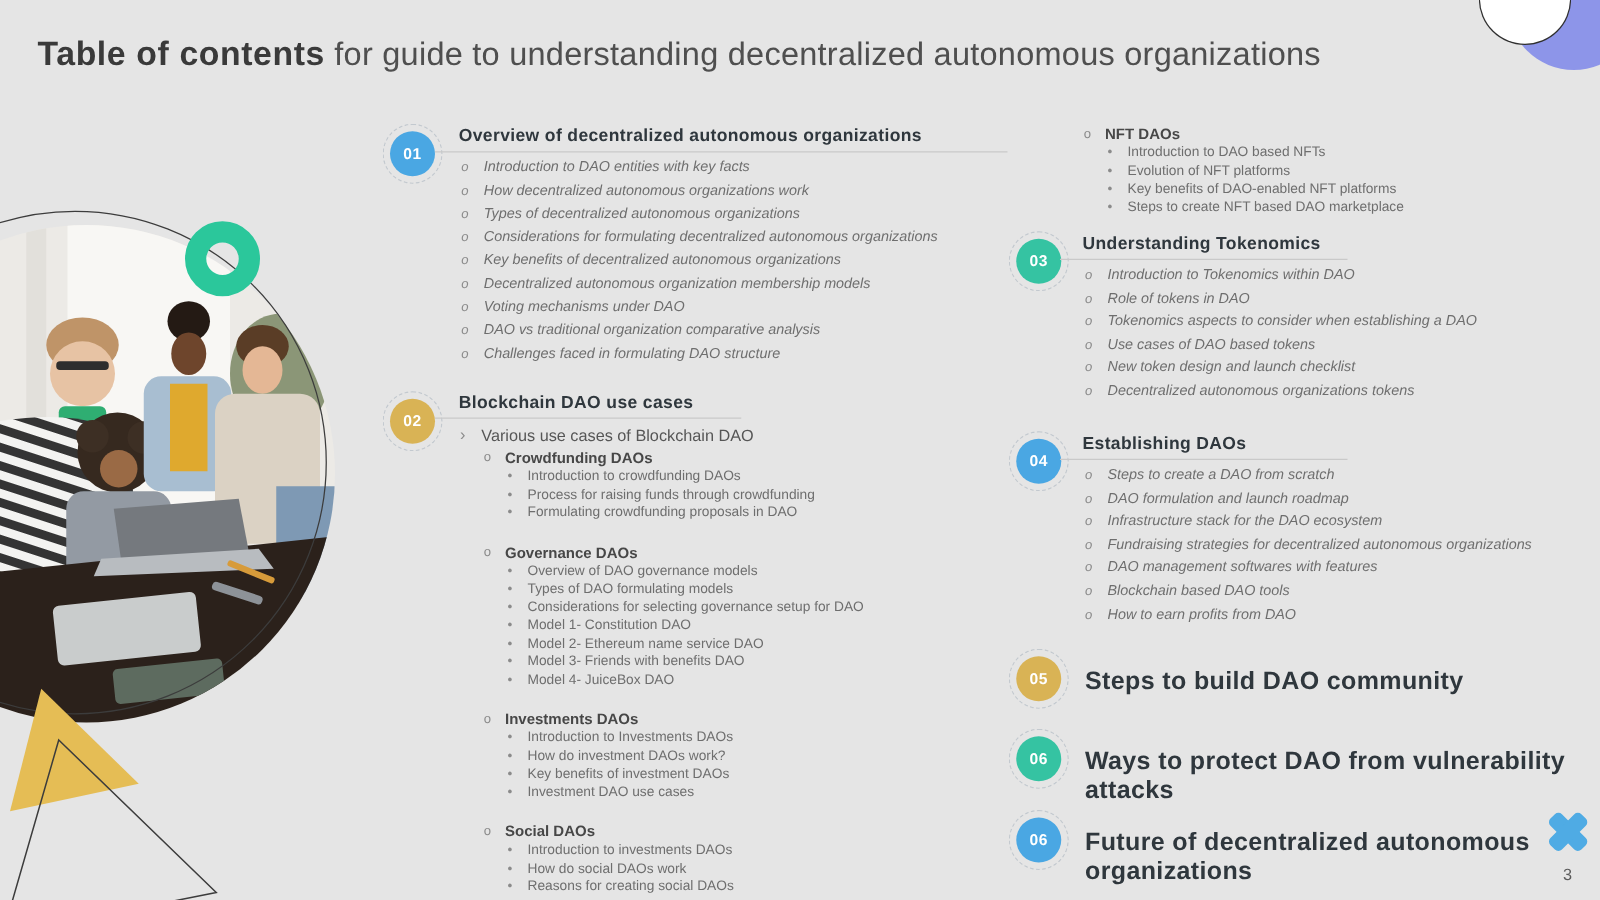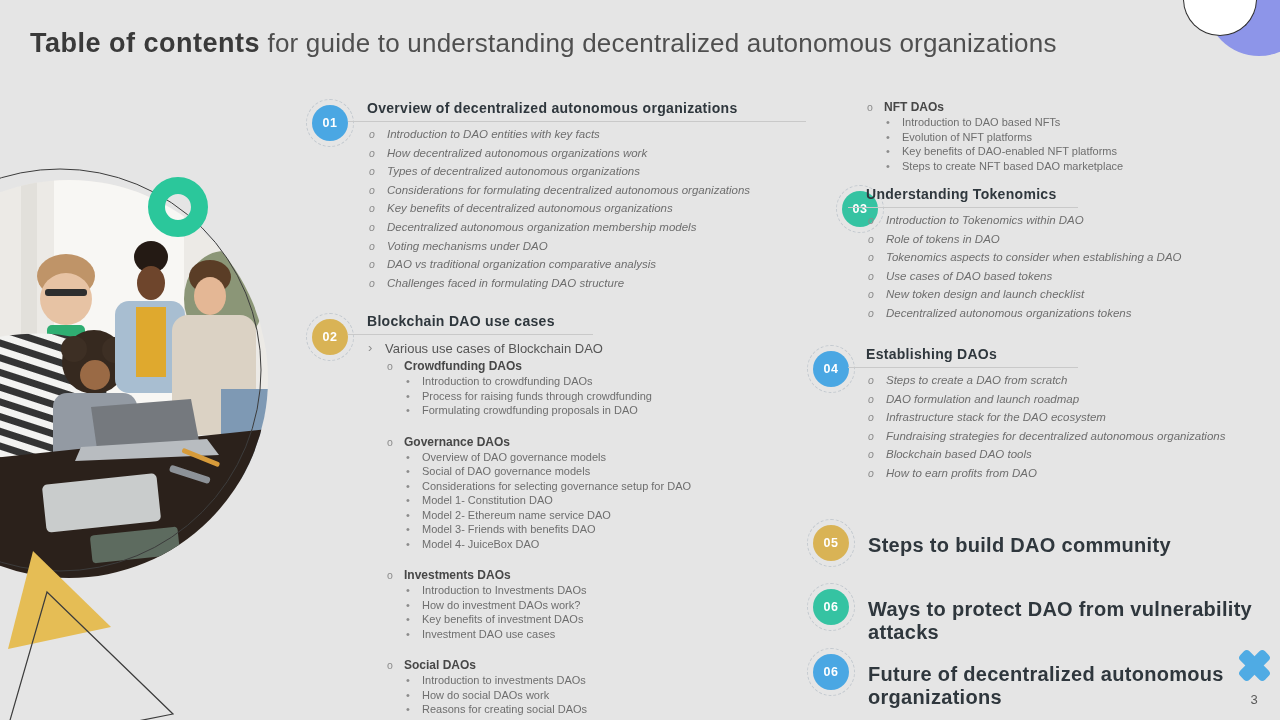--- a/index.html
+++ b/index.html
@@ -145,21 +145,21 @@
   <div class="group" style="left:386px;top:358px;width:420px">
     <div class="g-name first">Crowdfunding DAOs</div>
     <ul class="blist">
       <li>Introduction to crowdfunding DAOs</li>
       <li>Process for raising funds through crowdfunding</li>
       <li>Formulating crowdfunding proposals in DAO</li>
     </ul>
     <div class="g-name">Governance DAOs</div>
     <ul class="blist">
       <li>Overview of DAO governance models</li>
-      <li>Social of DAO governance models</li>
+      <li>Types of DAO formulating models</li>
       <li>Considerations for selecting governance setup for DAO</li>
       <li>Model 1- Constitution DAO</li>
       <li>Model 2- Ethereum name service DAO</li>
       <li>Model 3- Friends with benefits DAO</li>
       <li>Model 4- JuiceBox DAO</li>
     </ul>
     <div class="g-name">Investments DAOs</div>
     <ul class="blist">
       <li>Introduction to Investments DAOs</li>
       <li>How do investment DAOs work?</li>
@@ -177,21 +177,21 @@
   <div class="group" style="left:866px;top:99px;width:400px">
     <div class="g-name first">NFT DAOs</div>
     <ul class="blist">
       <li>Introduction to DAO based NFTs</li>
       <li>Evolution of NFT platforms</li>
       <li>Key benefits of DAO-enabled NFT platforms</li>
       <li>Steps to create NFT based DAO marketplace</li>
     </ul>
   </div>
 
-  <div class="badge-wrap" style="left:836px;top:185px">
+  <div class="badge-wrap" style="left:807px;top:185px">
     <div class="badge-ring"></div>
     <div class="badge c-teal">03</div>
   </div>
   <div class="sec-head" style="left:866px;top:186px">Understanding Tokenomics</div>
   <div class="hline" style="left:848px;top:207px;width:230px"></div>
   <ul class="olist" style="left:866px;top:211px;width:400px">
     <li>Introduction to Tokenomics within DAO</li>
     <li>Role of tokens in DAO</li>
     <li>Tokenomics aspects to consider when establishing a DAO</li>
     <li>Use cases of DAO based tokens</li>
@@ -203,20 +203,21 @@
     <div class="badge-ring"></div>
     <div class="badge c-blue">04</div>
   </div>
   <div class="sec-head" style="left:866px;top:346px">Establishing DAOs</div>
   <div class="hline" style="left:848px;top:367px;width:230px"></div>
   <ul class="olist" style="left:866px;top:371px;width:400px">
     <li>Steps to create a DAO from scratch</li>
     <li>DAO formulation and launch roadmap</li>
     <li>Infrastructure stack for the DAO ecosystem</li>
     <li>Fundraising strategies for decentralized autonomous organizations</li>
+    <li>DAO management softwares with features</li>
     <li>Blockchain based DAO tools</li>
     <li>How to earn profits from DAO</li>
   </ul>
 
   <div class="badge-wrap" style="left:807px;top:519px">
     <div class="badge-ring"></div>
     <div class="badge c-gold">05</div>
   </div>
   <div class="big-head" style="left:868px;top:534px">Steps to build DAO community</div>
 

